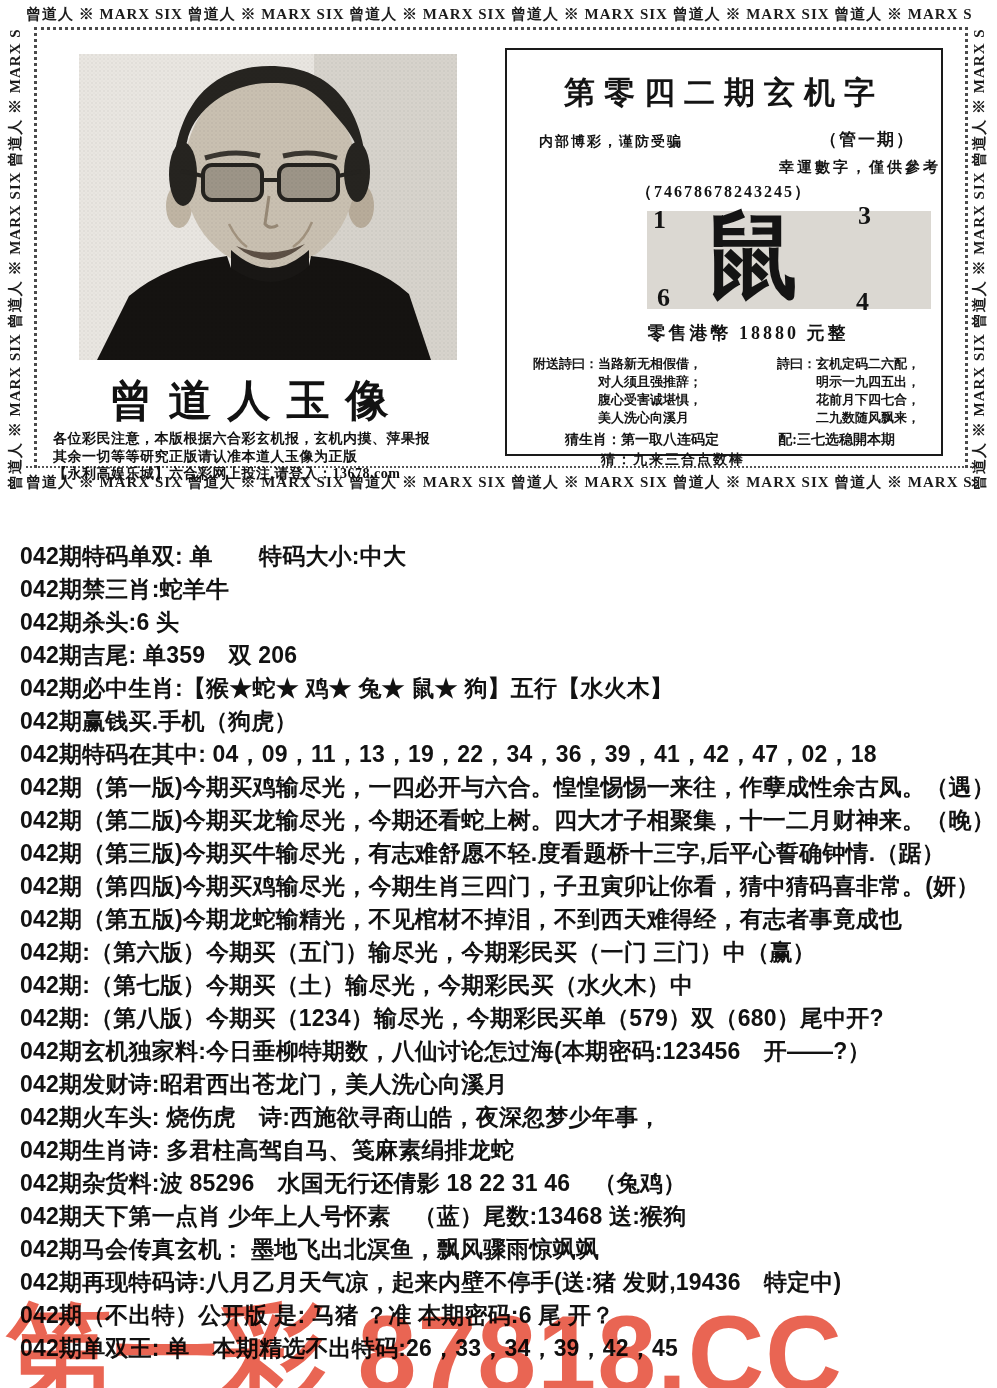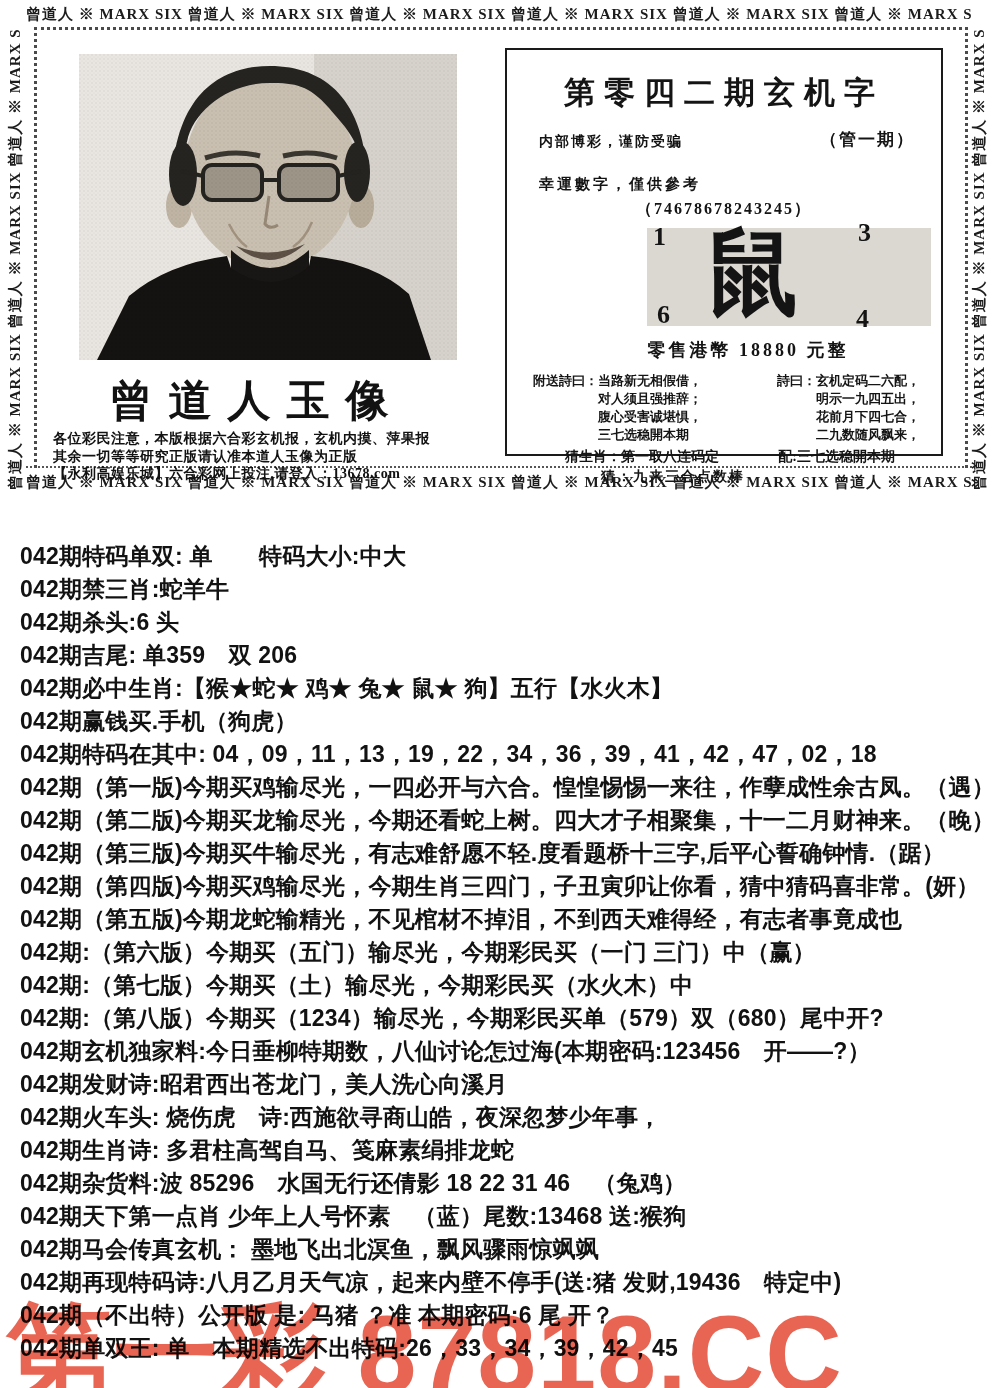--- a/index.html
+++ b/index.html
@@ -29,21 +29,21 @@
           font-size:14px;line-height:17.5px;letter-spacing:0.5px;}
 
   .panel{position:absolute;top:18px;right:22px;width:438px;height:408px;
          border:2px solid #1a1a1a;box-sizing:border-box;
          font-family:"Liberation Serif",serif;color:#141414;}
   .panel-title{margin-top:22px;text-align:center;font-size:31px;font-weight:bold;letter-spacing:9px;}
   .panel-sub{display:flex;justify-content:space-between;align-items:flex-end;
              padding:0 26px 0 32px;margin-top:14px;font-weight:bold;}
   .panel-warning{font-size:14px;letter-spacing:2px;}
   .issue-note{font-size:17px;letter-spacing:2px;}
-  .lucky-label{padding-left:32px;margin-top:24px;font-size:15px;font-weight:bold;letter-spacing:3px;}
+  .lucky-label{padding-left:32px;margin-top:7px;font-size:15px;font-weight:bold;letter-spacing:3px;text-align:right;}
   .lucky-numbers{text-align:center;margin-top:5px;font-size:16px;font-weight:bold;letter-spacing:2px;}
   .zodiac-box{position:relative;margin:8px 10px 0 140px;height:98px;background:#dbd8d2;}
   .zodiac-char{position:absolute;left:58px;top:-8px;font-size:94px;line-height:106px;font-weight:bold;}
   .corner-num{position:absolute;font-size:26px;font-weight:bold;font-family:"Liberation Serif",serif;}
   .num-1{left:6px;top:-6px;}
   .num-3{right:60px;top:-10px;}
   .num-6{left:10px;bottom:-4px;}
   .num-4{right:62px;bottom:-8px;}
   .price-line{text-align:center;margin-top:12px;font-size:18px;font-weight:bold;letter-spacing:3px;margin-left:48px;}
   .poems{display:flex;margin-top:10px;padding:0 8px 0 26px;font-size:13px;font-weight:bold;line-height:18px;gap:32px;}
@@ -137,21 +137,21 @@
         <span class="corner-num num-4">4</span>
       </div>
       <div class="price-line">零售港幣 18880 元整</div>
       <div class="poems">
         <div class="poem-col poem-col-left">
           <span class="poem-label">附送詩曰：</span>
           <span>
             <div>当路新无相假借，</div>
             <div>对人须且强推辞；</div>
             <div>腹心受害诚堪惧，</div>
-            <div>三七选稳開本期</div>
+            <div>美人洗心向溪月</div>
           </span>
         </div>
         <div class="poem-col">
           <span class="poem-label">詩曰：</span>
           <span>
             <div>玄机定码二六配，</div>
             <div>明示一九四五出，</div>
             <div>花前月下四七合，</div>
             <div>二九数随风飘来，</div>
           </span>

